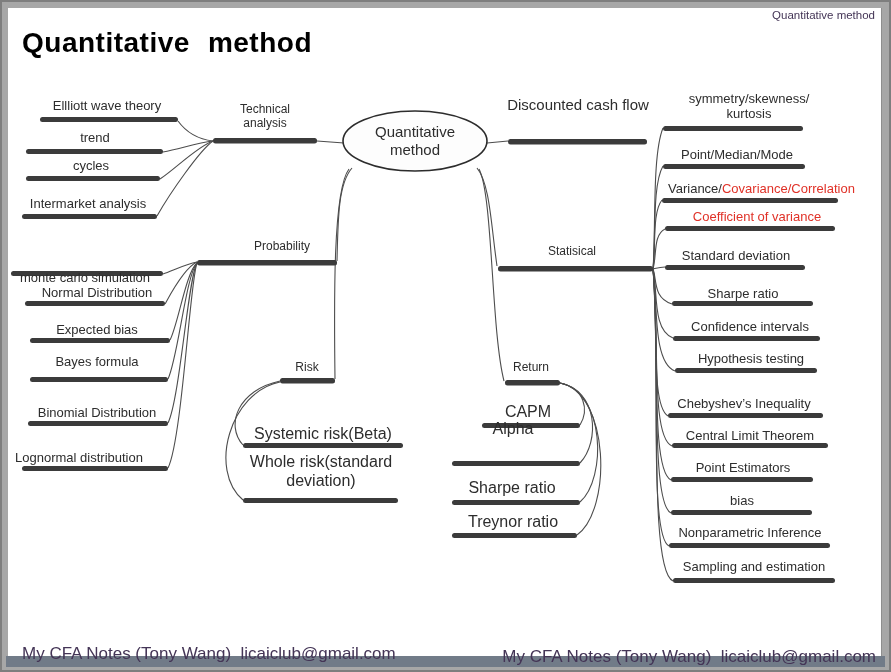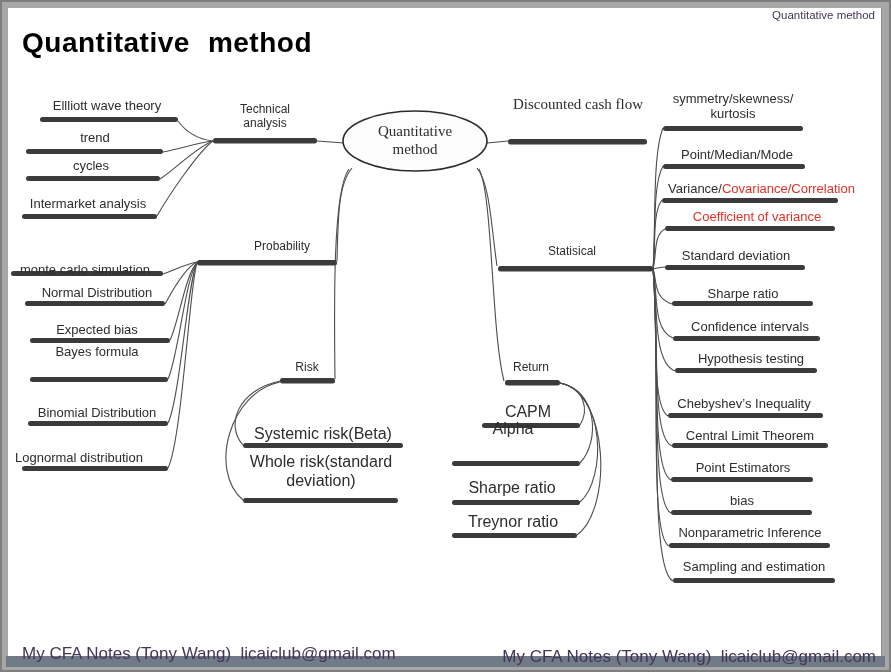--- a/index.html
+++ b/index.html
@@ -7,24 +7,24 @@
   .frame{position:absolute;inset:0;background:#a7a7a7;border:2px solid #7e7e7e;box-sizing:border-box;}
   .slide{position:absolute;left:6px;top:6px;width:873px;height:652px;background:#ffffff;border-right:1px solid #8e8e8e;}
   .bottom-strip{position:absolute;left:4px;right:4px;bottom:3px;height:11px;background:#717b88;}
   .map-svg{position:absolute;left:0;top:0;}
   .bar{fill:var(--bar,#3b3b3b);}
   .cv{fill:none;stroke:var(--line,#4d4d4d);stroke-width:1.1px;}
   .oval{fill:#fdfdfd;stroke:#2c2c2c;stroke-width:1.6px;}
   .lbl{position:absolute;font-size:13px;color:#2d2d2d;transform:translateX(-50%);
        white-space:nowrap;text-align:center;line-height:1.18;}
   .wrap{white-space:normal;}
-  .prewrap{white-space:pre-line;}
+  .prewrap{white-space:pre-line;margin-left:16px;}
   .sz14{font-size:16px;}
   .sz145{font-size:12px;}
-  .sz15{font-size:15px;font-family:Liberation Serif, serif;}
+  .sz15{font-size:15px;}
   .left-anchor{transform:none;text-align:left;}
   .red{color:var(--red,#e03127);}
   .page-title{position:absolute;left:22px;top:8px;font-size:28px;font-weight:bold;color:#000;
        word-spacing:0.35em;letter-spacing:0.5px;white-space:nowrap;}
   .corner{position:absolute;right:16px;top:9px;font-size:11.5px;color:var(--muted,#443556);white-space:nowrap;}
   .footer{position:absolute;font-size:17px;color:var(--muted,#443556);white-space:pre;}
   .footer-left{left:22px;top:644px;}
   .footer-right{right:15px;top:647px;}
 </style>
 </head>
@@ -135,24 +135,24 @@
 
 <div class="lbl wrap sz145" style="left:265px;top:102px;width:90px">Technical analysis</div>
 <div class="lbl" style="left:107px;top:98px">Ellliott wave theory</div>
 <div class="lbl" style="left:95px;top:130px">trend</div>
 <div class="lbl" style="left:91px;top:158px">cycles</div>
 <div class="lbl" style="left:88px;top:196px">Intermarket analysis</div>
 
 <div class="lbl wrap sz15" style="left:578px;top:96px;width:150px">Discounted cash flow</div>
 
 <div class="lbl sz145" style="left:282px;top:239px">Probability</div>
-<div class="lbl" style="left:85px;top:262px">monte carlo simulation</div>
+<div class="lbl" style="left:85px;top:270px">monte carlo simulation</div>
 <div class="lbl" style="left:97px;top:285px">Normal Distribution</div>
 <div class="lbl" style="left:97px;top:322px">Expected bias</div>
-<div class="lbl" style="left:97px;top:344px">Bayes formula</div>
+<div class="lbl" style="left:97px;top:354px">Bayes formula</div>
 <div class="lbl" style="left:97px;top:405px">Binomial Distribution</div>
 <div class="lbl" style="left:79px;top:450px">Lognormal distribution</div>
 
 <div class="lbl sz145" style="left:307px;top:360px">Risk</div>
 <div class="lbl sz14" style="left:323px;top:425px">Systemic risk(Beta)</div>
 <div class="lbl wrap sz14" style="left:321px;top:453px;width:165px">Whole risk(standard deviation)</div>
 
 <div class="lbl sz145" style="left:531px;top:360px">Return</div>
 <div class="lbl sz14" style="left:528px;top:403px">CAPM</div>
 <div class="lbl sz14" style="left:513px;top:420px">Alpha</div>

